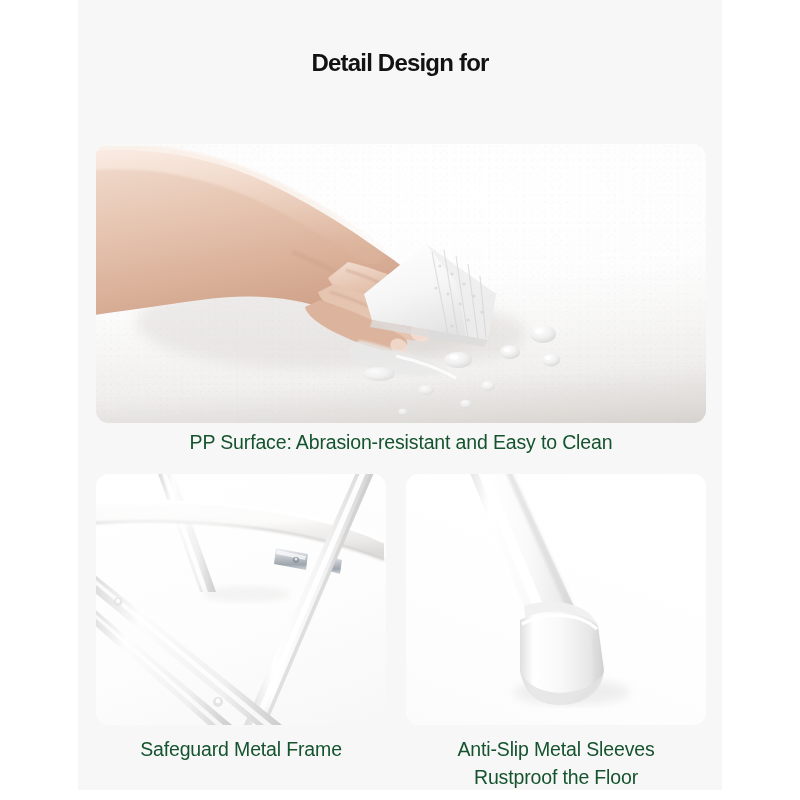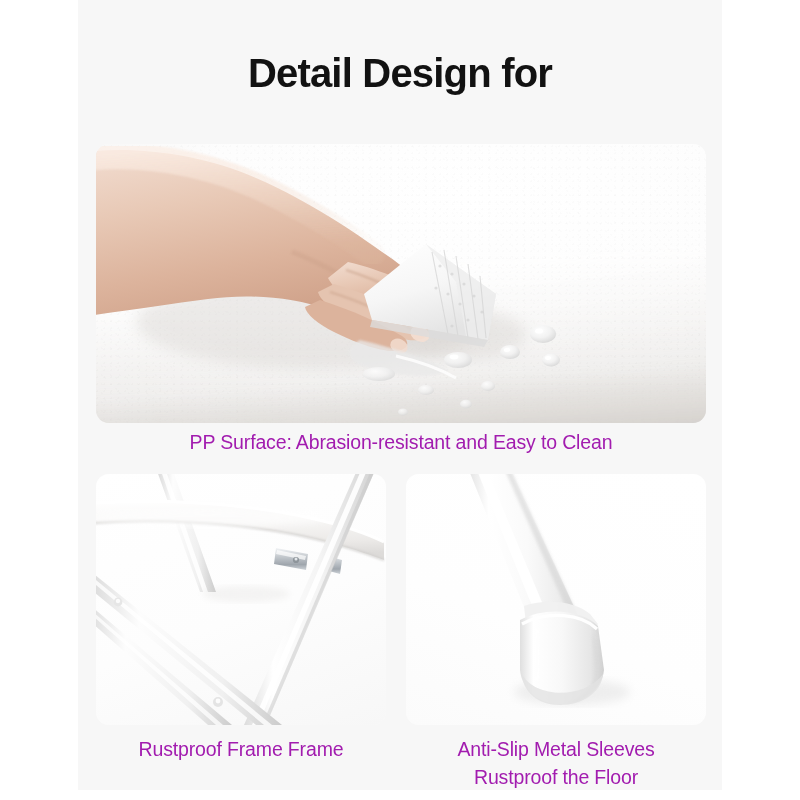--- a/index.html
+++ b/index.html
@@ -24,21 +24,21 @@
   }
 
   
   .heading{
     position:absolute;
     left:78px;top:48px;
     width:644px;
     text-align:center;
     color:#121212;
     font-weight:bold;
-    font-size:40px;
+    font-size:24px;
     line-height:1.28;
     letter-spacing:-0.8px;
   }
   .heading .ln{display:block;white-space:nowrap;}
 
   
   .card{
     position:absolute;
     border-radius:13px;
     overflow:hidden;
@@ -81,21 +81,21 @@
   
   .bl-bg{position:absolute;inset:0;background:
       linear-gradient(160deg,#ffffff 0%,#fdfdfd 55%,#f7f7f7 100%);}
   
   .br-bg{position:absolute;inset:0;background:
       linear-gradient(200deg,#ffffff 0%,#fefefe 60%,#fbfbfb 100%);}
 
   
   .caption{
     position:absolute;
-    color:#a21caf;
+    color:#14532d;
     font-size:19.5px;
     font-weight:500;
     line-height:1.42;
     text-align:center;
     letter-spacing:-0.15px;
   }
   #cap-top{left:96px;top:429px;width:610px;}
   #cap-bl{left:96px;top:736px;width:290px;}
   #cap-br{left:406px;top:736px;width:300px;}
   .caption .ln{display:block;}
@@ -315,21 +315,21 @@
           <circle cx="122" cy="228" r="5" fill="#e4e4e4"></circle>
           <circle cx="122" cy="227" r="2.4" fill="#fcfcfc"></circle>
         </g>
 
         <ellipse cx="150" cy="120" rx="44" ry="8" fill="#d8d6d4" opacity="0.25" filter="url(#s2)"></ellipse>
       </svg>
     </div>
   </div>
 
   <div class="caption" id="cap-bl">
-    <span class="ln">Rustproof Frame Frame</span>
+    <span class="ln">Safeguard Metal Frame</span>
   </div>
 
   <div class="card" id="card-br">
     <div class="photo">
       <div class="br-bg"></div>
 
       <svg viewBox="0 0 300 251" width="300" height="251" style="position:absolute;left:0;top:0;">
         <defs>
           <linearGradient id="legG" x1="0" y1="0" x2="1" y2="0">
             <stop offset="0%" stop-color="#e3e3e3"></stop>

